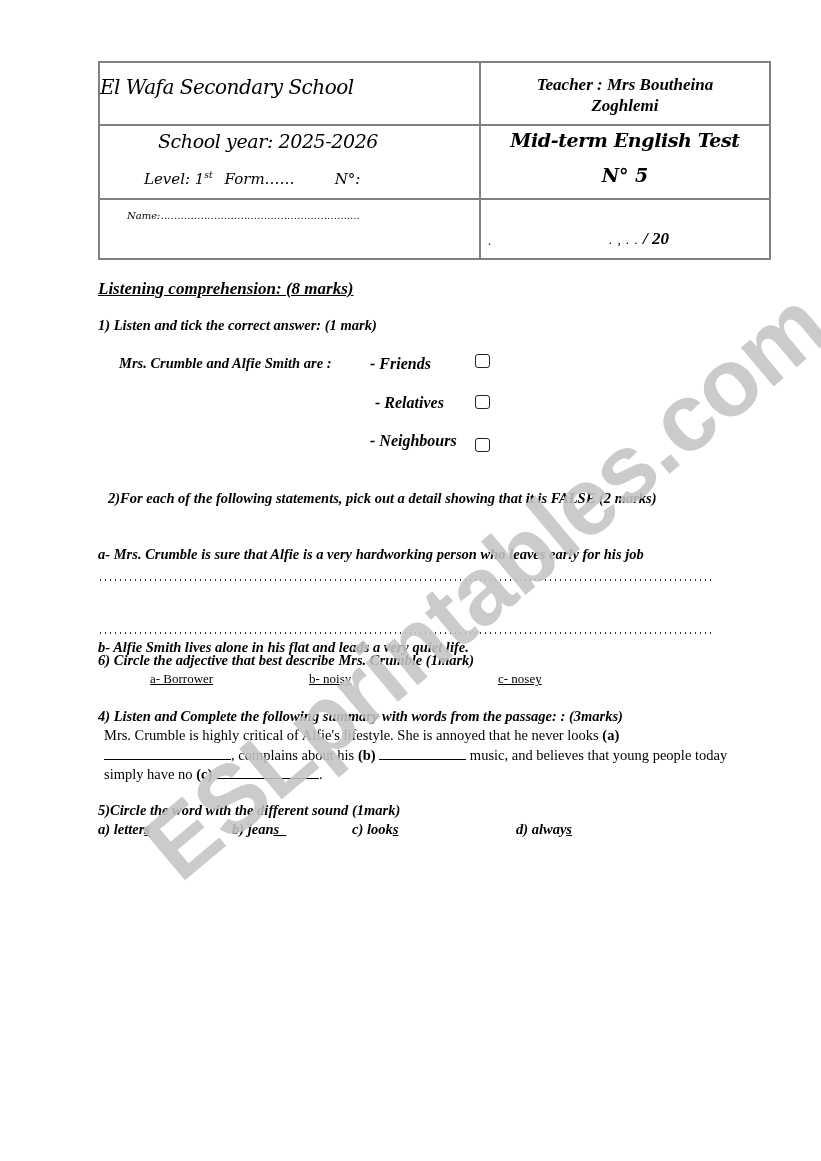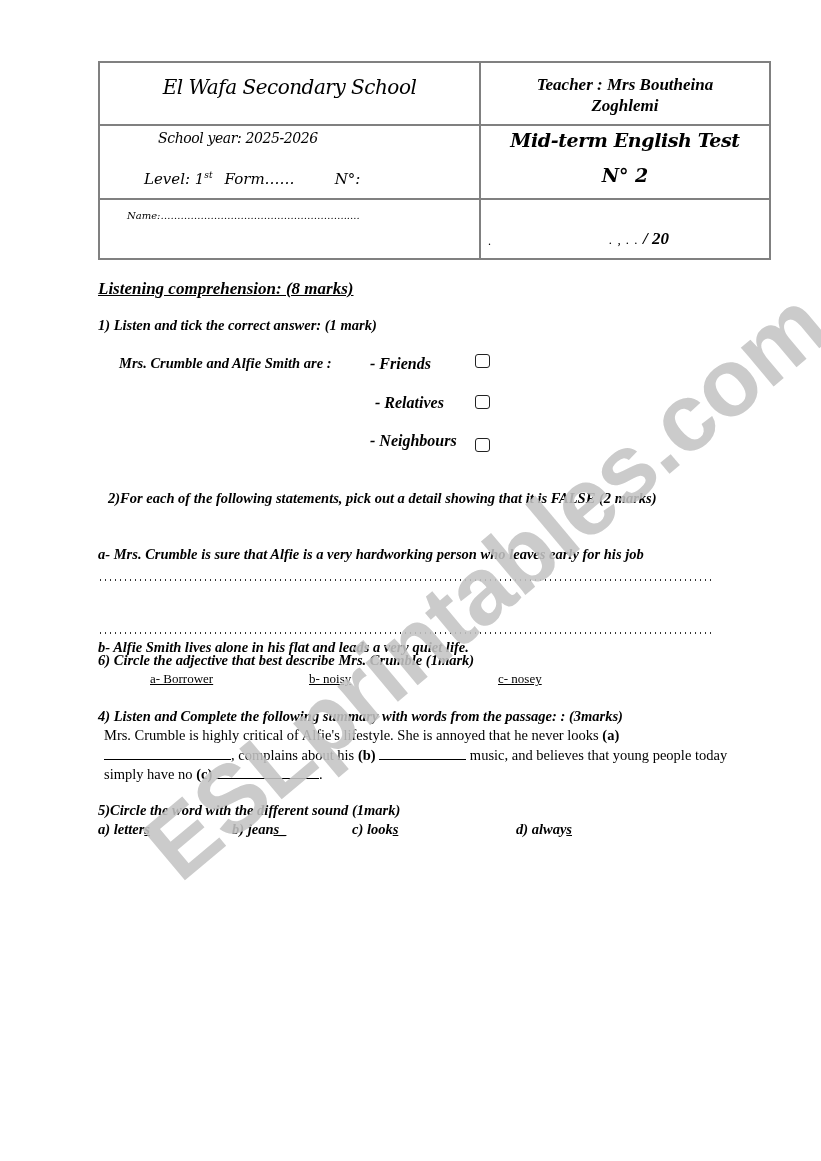--- a/index.html
+++ b/index.html
@@ -15,23 +15,23 @@
   }
   .hcell { position: absolute; border-color: #808080; border-style: solid; border-width: 0; }
   .c-school   { left: 0; top: 0; width: 381px; height: 63px; border-right-width: 2px; border-bottom-width: 2px; }
   .c-teacher  { left: 381px; top: 0; width: 288px; height: 63px; border-bottom-width: 2px; }
   .c-year     { left: 0; top: 63px; width: 381px; height: 74px; border-right-width: 2px; border-bottom-width: 2px; }
   .c-test     { left: 381px; top: 63px; width: 288px; height: 74px; border-bottom-width: 2px; }
   .c-name     { left: 0; top: 137px; width: 381px; height: 58px; border-right-width: 2px; }
   .c-score    { left: 381px; top: 137px; width: 288px; height: 58px; }
 
   .script { font-family: "DejaVu Serif", serif; font-style: italic; }
-  .school-name { position: absolute; left: 0; right: 0; top: 12px; text-align: center; font-size: 20px; letter-spacing: -0.5px; }
+  .school-name { position: absolute; left: 0; right: 0; top: 12px; font-size: 20px; letter-spacing: -0.5px; }
   .teacher { position: absolute; left: 0; right: 0; top: 11px; text-align: center; font-family: "Liberation Serif", serif; font-weight: bold; font-style: italic; font-size: 17px; line-height: 21px; }
-  .school-year { position: absolute; left: 58px; top: 4px; font-size: 14px; letter-spacing: -0.4px; }
+  .school-year { position: absolute; left: 58px; top: 4px; font-size: 19px; letter-spacing: -0.4px; }
   .level-line { position: absolute; left: 44px; top: 44px; font-size: 15px; white-space: nowrap; }
   .level-line sup { font-size: 9px; vertical-align: 6px; }
   .level-line .gap1 { display: inline-block; width: 12px; }
   .level-line .gap2 { display: inline-block; width: 40px; }
   .test-title { position: absolute; left: 0; right: 0; top: 3px; text-align: center; font-size: 19px; font-weight: bold; letter-spacing: -0.4px; }
   .test-num { position: absolute; left: 0; right: 0; top: 38px; text-align: center; font-size: 19px; font-weight: bold; }
   .name-line { position: absolute; left: 27px; top: 10px; font-size: 10px; white-space: nowrap; }
   .score-dot { position: absolute; left: 7px; top: 34px; font-size: 12px; }
   .score { position: absolute; left: 128px; top: 29px; font-family: "Liberation Serif", serif; font-weight: bold; font-style: italic; font-size: 17px; white-space: nowrap; }
   .score .dots { font-weight: normal; font-size: 13px; letter-spacing: 1px; }
@@ -125,21 +125,21 @@
       </div>
     </div>
     <div class="hcell c-year">
       <div class="school-year script">School year: 2025-2026</div>
       <div class="level-line script">
         <span>Level: 1</span><sup>st</sup><span class="gap1"></span><span>Form……</span><span class="gap2"></span><span>N°:</span>
       </div>
     </div>
     <div class="hcell c-test">
       <div class="test-title script">Mid-term English Test</div>
-      <div class="test-num script">N° 2</div>
+      <div class="test-num script">N° 5</div>
     </div>
     <div class="hcell c-name">
       <div class="name-line script">Name:……………………….……………………….....</div>
     </div>
     <div class="hcell c-score">
       <div class="score-dot">.</div>
       <div class="score">
         <span class="dots">. , . . </span><span>/ 20</span>
       </div>
     </div>

